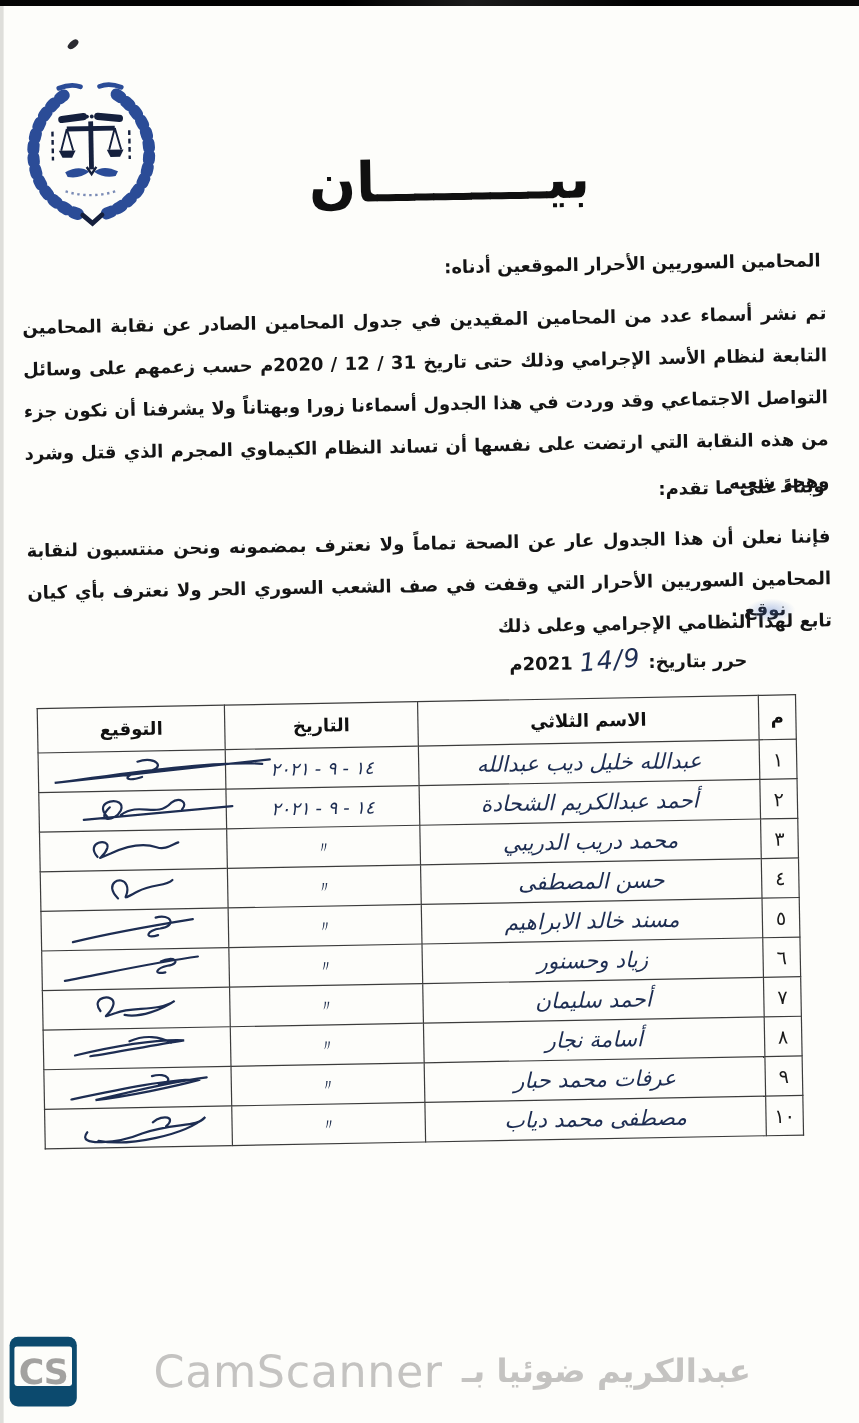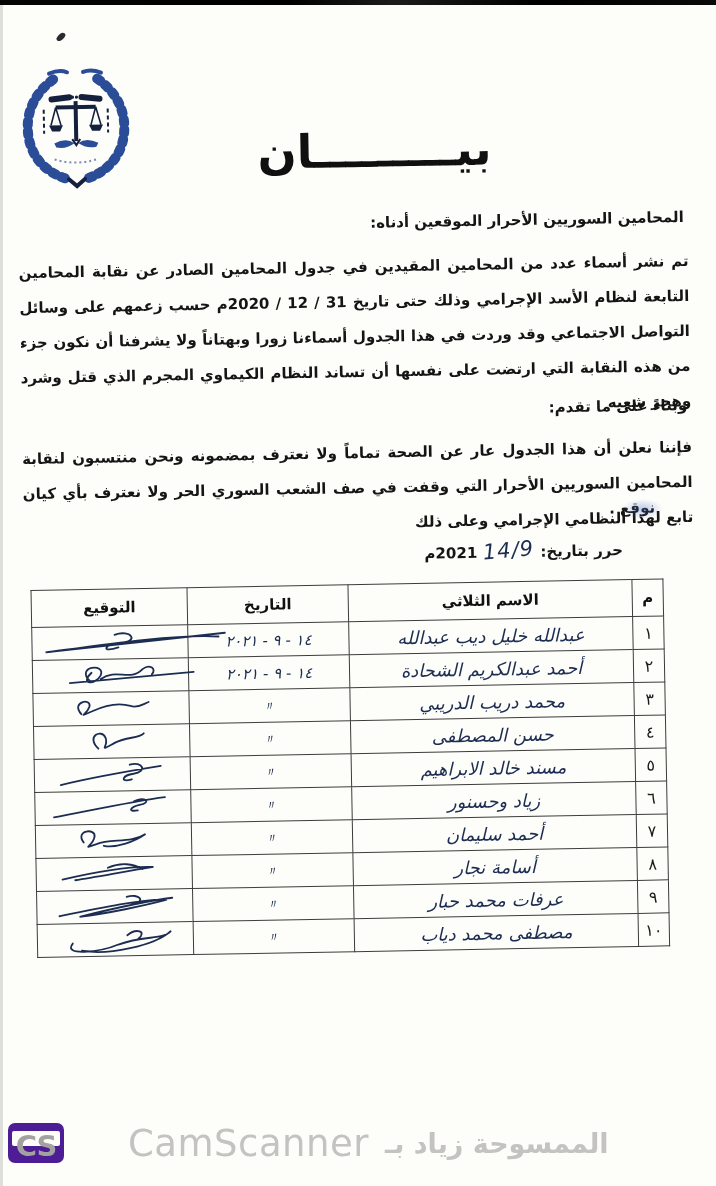--- a/index.html
+++ b/index.html
@@ -62,22 +62,22 @@
   td.c-name{font-size:18px;}
   td.c-name .hand{font-size:18px;}
   td.c-date .hand{font-size:15px;}
   td.c-date .ditto{font-size:13px;font-style:normal;color:#22314f;}
   td.c-sig{position:relative;}
   svg.sig{position:absolute;left:-4px;top:1px;width:156px;height:31px;overflow:visible;}
   svg.sig path{fill:none;stroke:var(--ink-blue);stroke-width:2;stroke-linecap:round;}
   
   .footer{position:absolute;left:8px;top:1110px;height:66px;display:flex;
     align-items:center;gap:16px;background:transparent;}
-  .cs-badge{width:56px;height:40px;background:#4c1d95;border-radius:7px;position:relative;
-    display:flex;align-items:flex-end;justify-content:center;flex:0 0 auto;}
+  .cs-badge{width:56px;height:58px;background:#0c4a6e;border-radius:7px;position:relative;
+    display:flex;align-items:center;justify-content:center;flex:0 0 auto;}
   .cs-badge .band{position:absolute;left:4px;right:4px;top:8px;bottom:17px;
     background:#fdfdfa;border-radius:2px;}
   .cs-badge .letters{position:relative;z-index:1;color:#a3a2a0;font-weight:bold;
     font-size:29px;letter-spacing:-1px;}
   .cs-brand{color:var(--footer-gray);font-size:37px;letter-spacing:0.5px;margin-left:48px;}
   .cs-arabic{color:var(--footer-gray);font-size:27px;font-weight:bold;direction:rtl;}
 </style>
 </head>
 <body>
 
@@ -256,15 +256,15 @@
     </table>
 
   </div>
 
   <div class="footer">
     <div class="cs-badge">
       <span class="band"></span>
       <span class="letters">CS</span>
     </div>
     <span class="cs-brand">CamScanner</span>
-    <span class="cs-arabic">الممسوحة زياد بـ</span>
+    <span class="cs-arabic">عبدالكريم ضوئيا بـ</span>
   </div>
 </div>
 
 </body></html>

